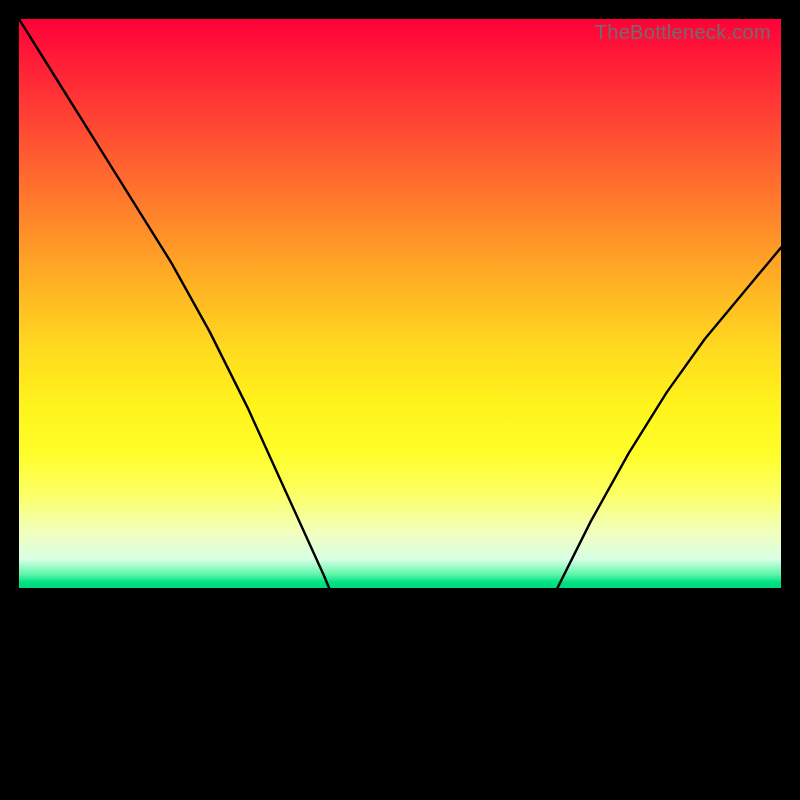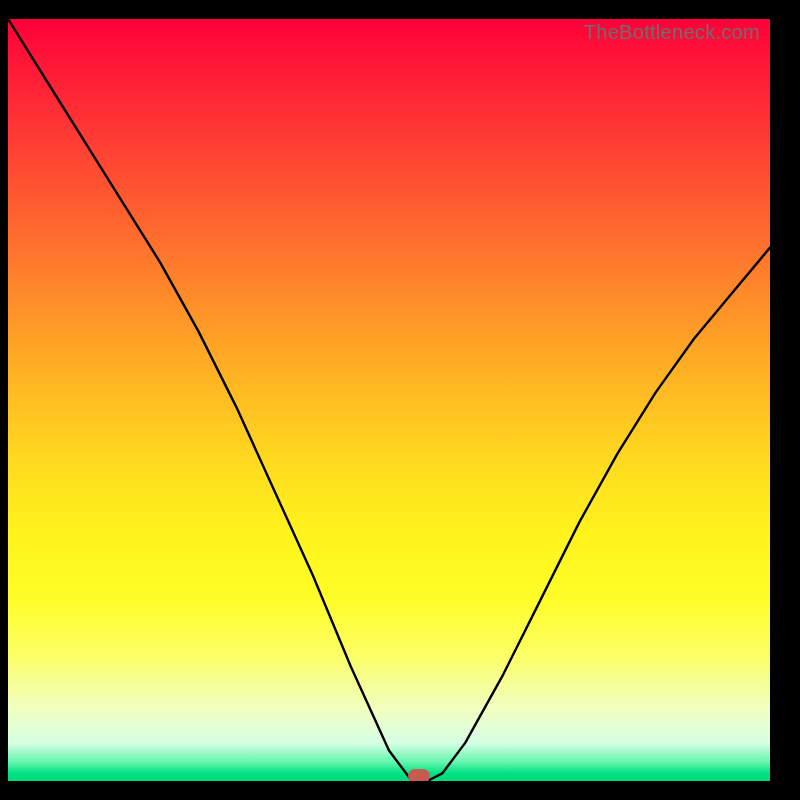--- a/index.html
+++ b/index.html
@@ -12,24 +12,24 @@
     font-family: Arial, Helvetica, sans-serif;
   }
   .frame {
     position: relative;
     width: 800px;
     height: 800px;
     background: #000;
   }
   .plot-area {
     position: absolute;
-    left: 8px;
+    left: 19px;
     top: 19px;
     width: 762px;
-    height: 762px;
+    height: 569px;
     background: linear-gradient(to bottom,
       #ff0038 0%,
       #ff1038 4%,
       #ff4433 18%,
       #ff7a2c 32%,
       #ffb024 46%,
       #ffda1f 58%,
       #fff41c 68%,
       #fffd28 76%,
       #fcff60 83%,

